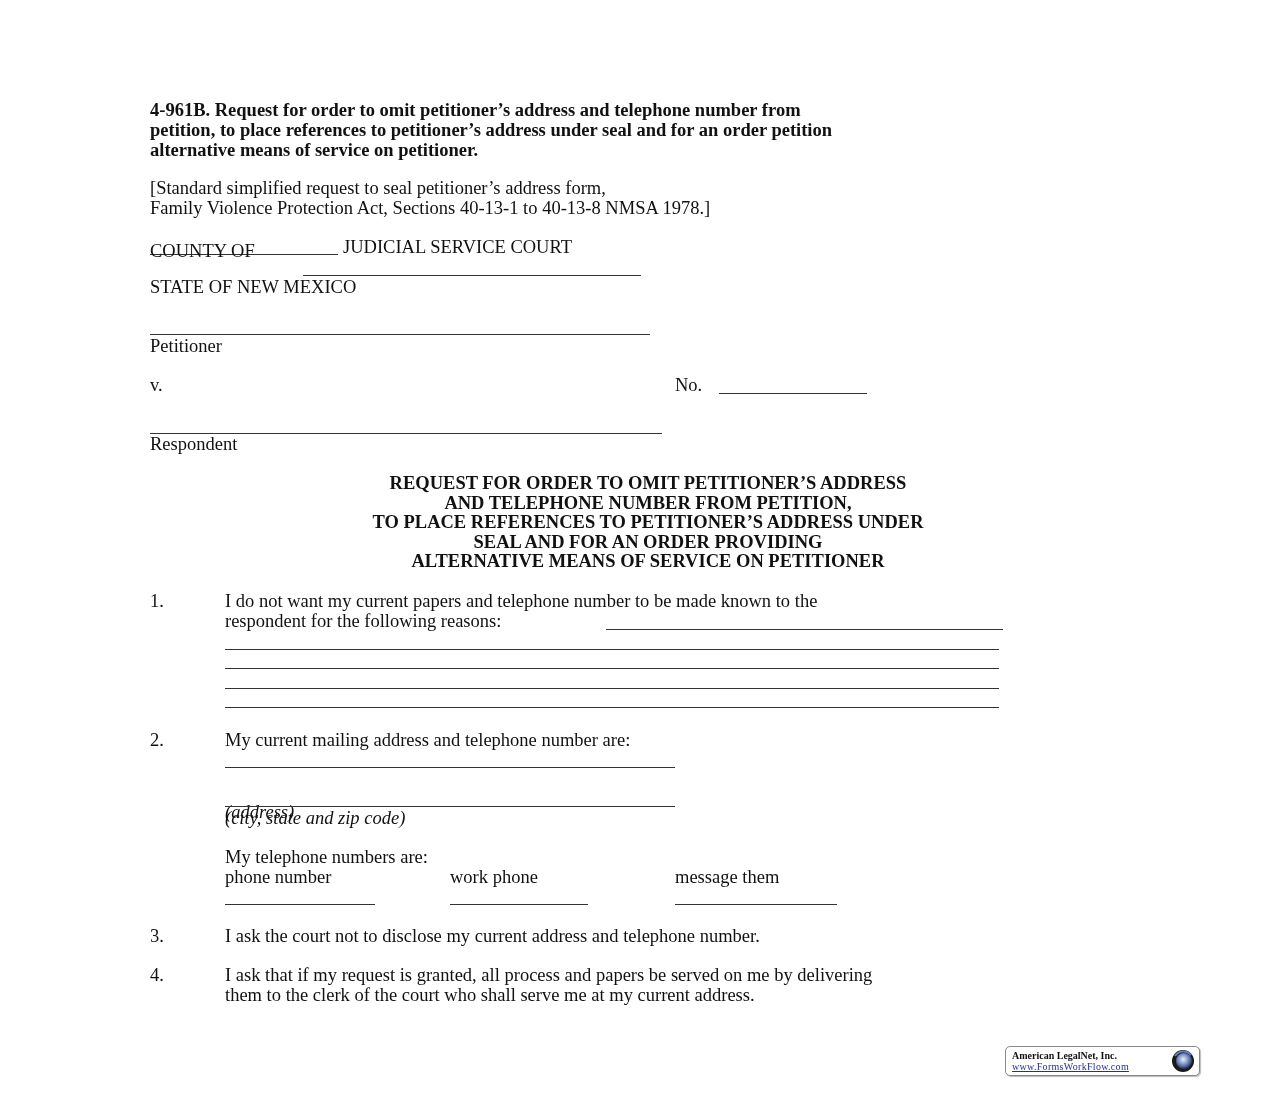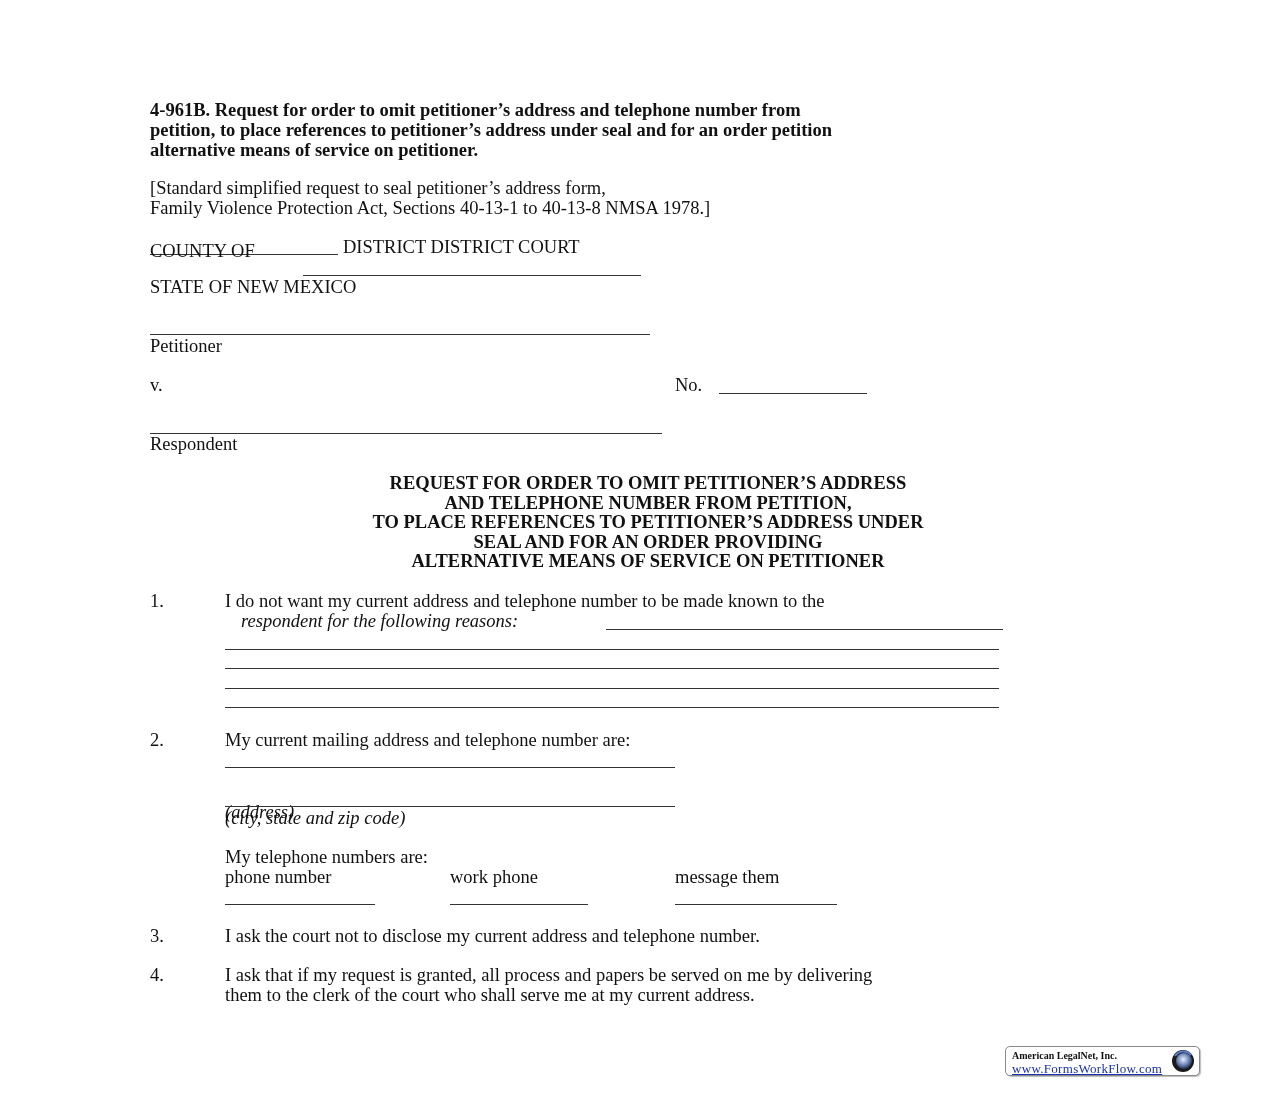--- a/index.html
+++ b/index.html
@@ -13,35 +13,35 @@
   .b { font-weight: bold; }
   .i { font-style: italic; }
   .line { position: absolute; height: 0; border-top: 1px solid #333; }
   .center { position: absolute; left: 163px; width: 970px; text-align: center; font-weight: bold; font-size: 18.5px; line-height: 19.6px; }
   .badge {
     position: absolute; left: 1005px; top: 1046px; width: 193px; height: 28px;
     border: 1px solid #8a8a8a; border-radius: 5px; background: #fff;
     box-shadow: 1px 1px 1px #bbb;
   }
   .badge .org { position: absolute; left: 6px; top: 3px; font-size: 10px; font-weight: bold; font-family: "Liberation Serif", serif; color: #111; }
-  .badge .url { position: absolute; left: 6px; top: 14px; font-size: 13px; font-family: "Liberation Serif", serif; color: #1a2fb5; text-decoration: underline; letter-spacing: 0.3px; text-align: center; }
+  .badge .url { position: absolute; left: 6px; top: 14px; font-size: 10px; font-family: "Liberation Serif", serif; color: #1a2fb5; text-decoration: underline; letter-spacing: 0.3px; text-align: center; }
   .badge .globe { position: absolute; right: 4px; top: 2px; width: 24px; height: 24px; }
 </style>
 </head>
 <body>
 
 <div class="abs t b" style="left:150px;top:100px;">4-961B.  Request for order to omit petitioner’s address and telephone number from</div>
 <div class="abs t b" style="left:150px;top:120px;">petition, to place references to petitioner’s address under seal and for an order petition</div>
 <div class="abs t b" style="left:150px;top:140px;">alternative means of service on petitioner.</div>
 
 <div class="abs t" style="left:150px;top:178px;">[Standard simplified request to seal petitioner’s address form,</div>
 <div class="abs t" style="left:150px;top:198px;">Family Violence Protection Act, Sections 40-13-1 to 40-13-8 NMSA 1978.]</div>
 
 <div class="line" style="left:150px;top:254px;width:188px;"></div>
-<div class="abs t" style="left:343px;top:237px;">DISTRICT DISTRICT COURT</div>
+<div class="abs t" style="left:343px;top:237px;">JUDICIAL SERVICE COURT</div>
 
 <div class="abs t" style="left:150px;top:241px;">COUNTY OF</div>
 <div class="line" style="left:303px;top:275px;width:338px;"></div>
 
 <div class="abs t" style="left:150px;top:277px;">STATE OF NEW MEXICO</div>
 
 <div class="line" style="left:150px;top:334px;width:500px;"></div>
 <div class="abs t" style="left:150px;top:336px;">Petitioner</div>
 
 <div class="abs t" style="left:150px;top:375px;">v.</div>
@@ -51,22 +51,22 @@
 <div class="line" style="left:150px;top:433px;width:512px;"></div>
 <div class="abs t" style="left:150px;top:434px;">Respondent</div>
 
 <div class="center" style="top:474px;">REQUEST FOR ORDER TO OMIT PETITIONER’S ADDRESS</div>
 <div class="center" style="top:494px;">AND TELEPHONE NUMBER FROM PETITION,</div>
 <div class="center" style="top:513px;">TO PLACE REFERENCES TO PETITIONER’S ADDRESS UNDER</div>
 <div class="center" style="top:533px;">SEAL AND FOR AN ORDER PROVIDING</div>
 <div class="center" style="top:552px;">ALTERNATIVE MEANS OF SERVICE ON PETITIONER</div>
 
 <div class="abs t" style="left:150px;top:591px;">1.</div>
-<div class="abs t" style="left:225px;top:591px;">I do not want my current address and telephone number to be made known to the</div>
-<div class="abs t" style="left:241px;top:611px;font-style:italic;">respondent for the following reasons:</div>
+<div class="abs t" style="left:225px;top:591px;">I do not want my current papers and telephone number to be made known to the</div>
+<div class="abs t" style="left:225px;top:611px;">respondent for the following reasons:</div>
 <div class="line" style="left:606px;top:629px;width:397px;"></div>
 <div class="line" style="left:225px;top:649px;width:774px;"></div>
 <div class="line" style="left:225px;top:668px;width:774px;"></div>
 <div class="line" style="left:225px;top:688px;width:774px;"></div>
 <div class="line" style="left:225px;top:707px;width:774px;"></div>
 
 <div class="abs t" style="left:150px;top:730px;">2.</div>
 <div class="abs t" style="left:225px;top:730px;">My current mailing address and telephone number are:</div>
 <div class="line" style="left:225px;top:767px;width:450px;"></div>
 <div class="abs t i" style="left:225px;top:768px;margin-top:34px;">(address)</div>

